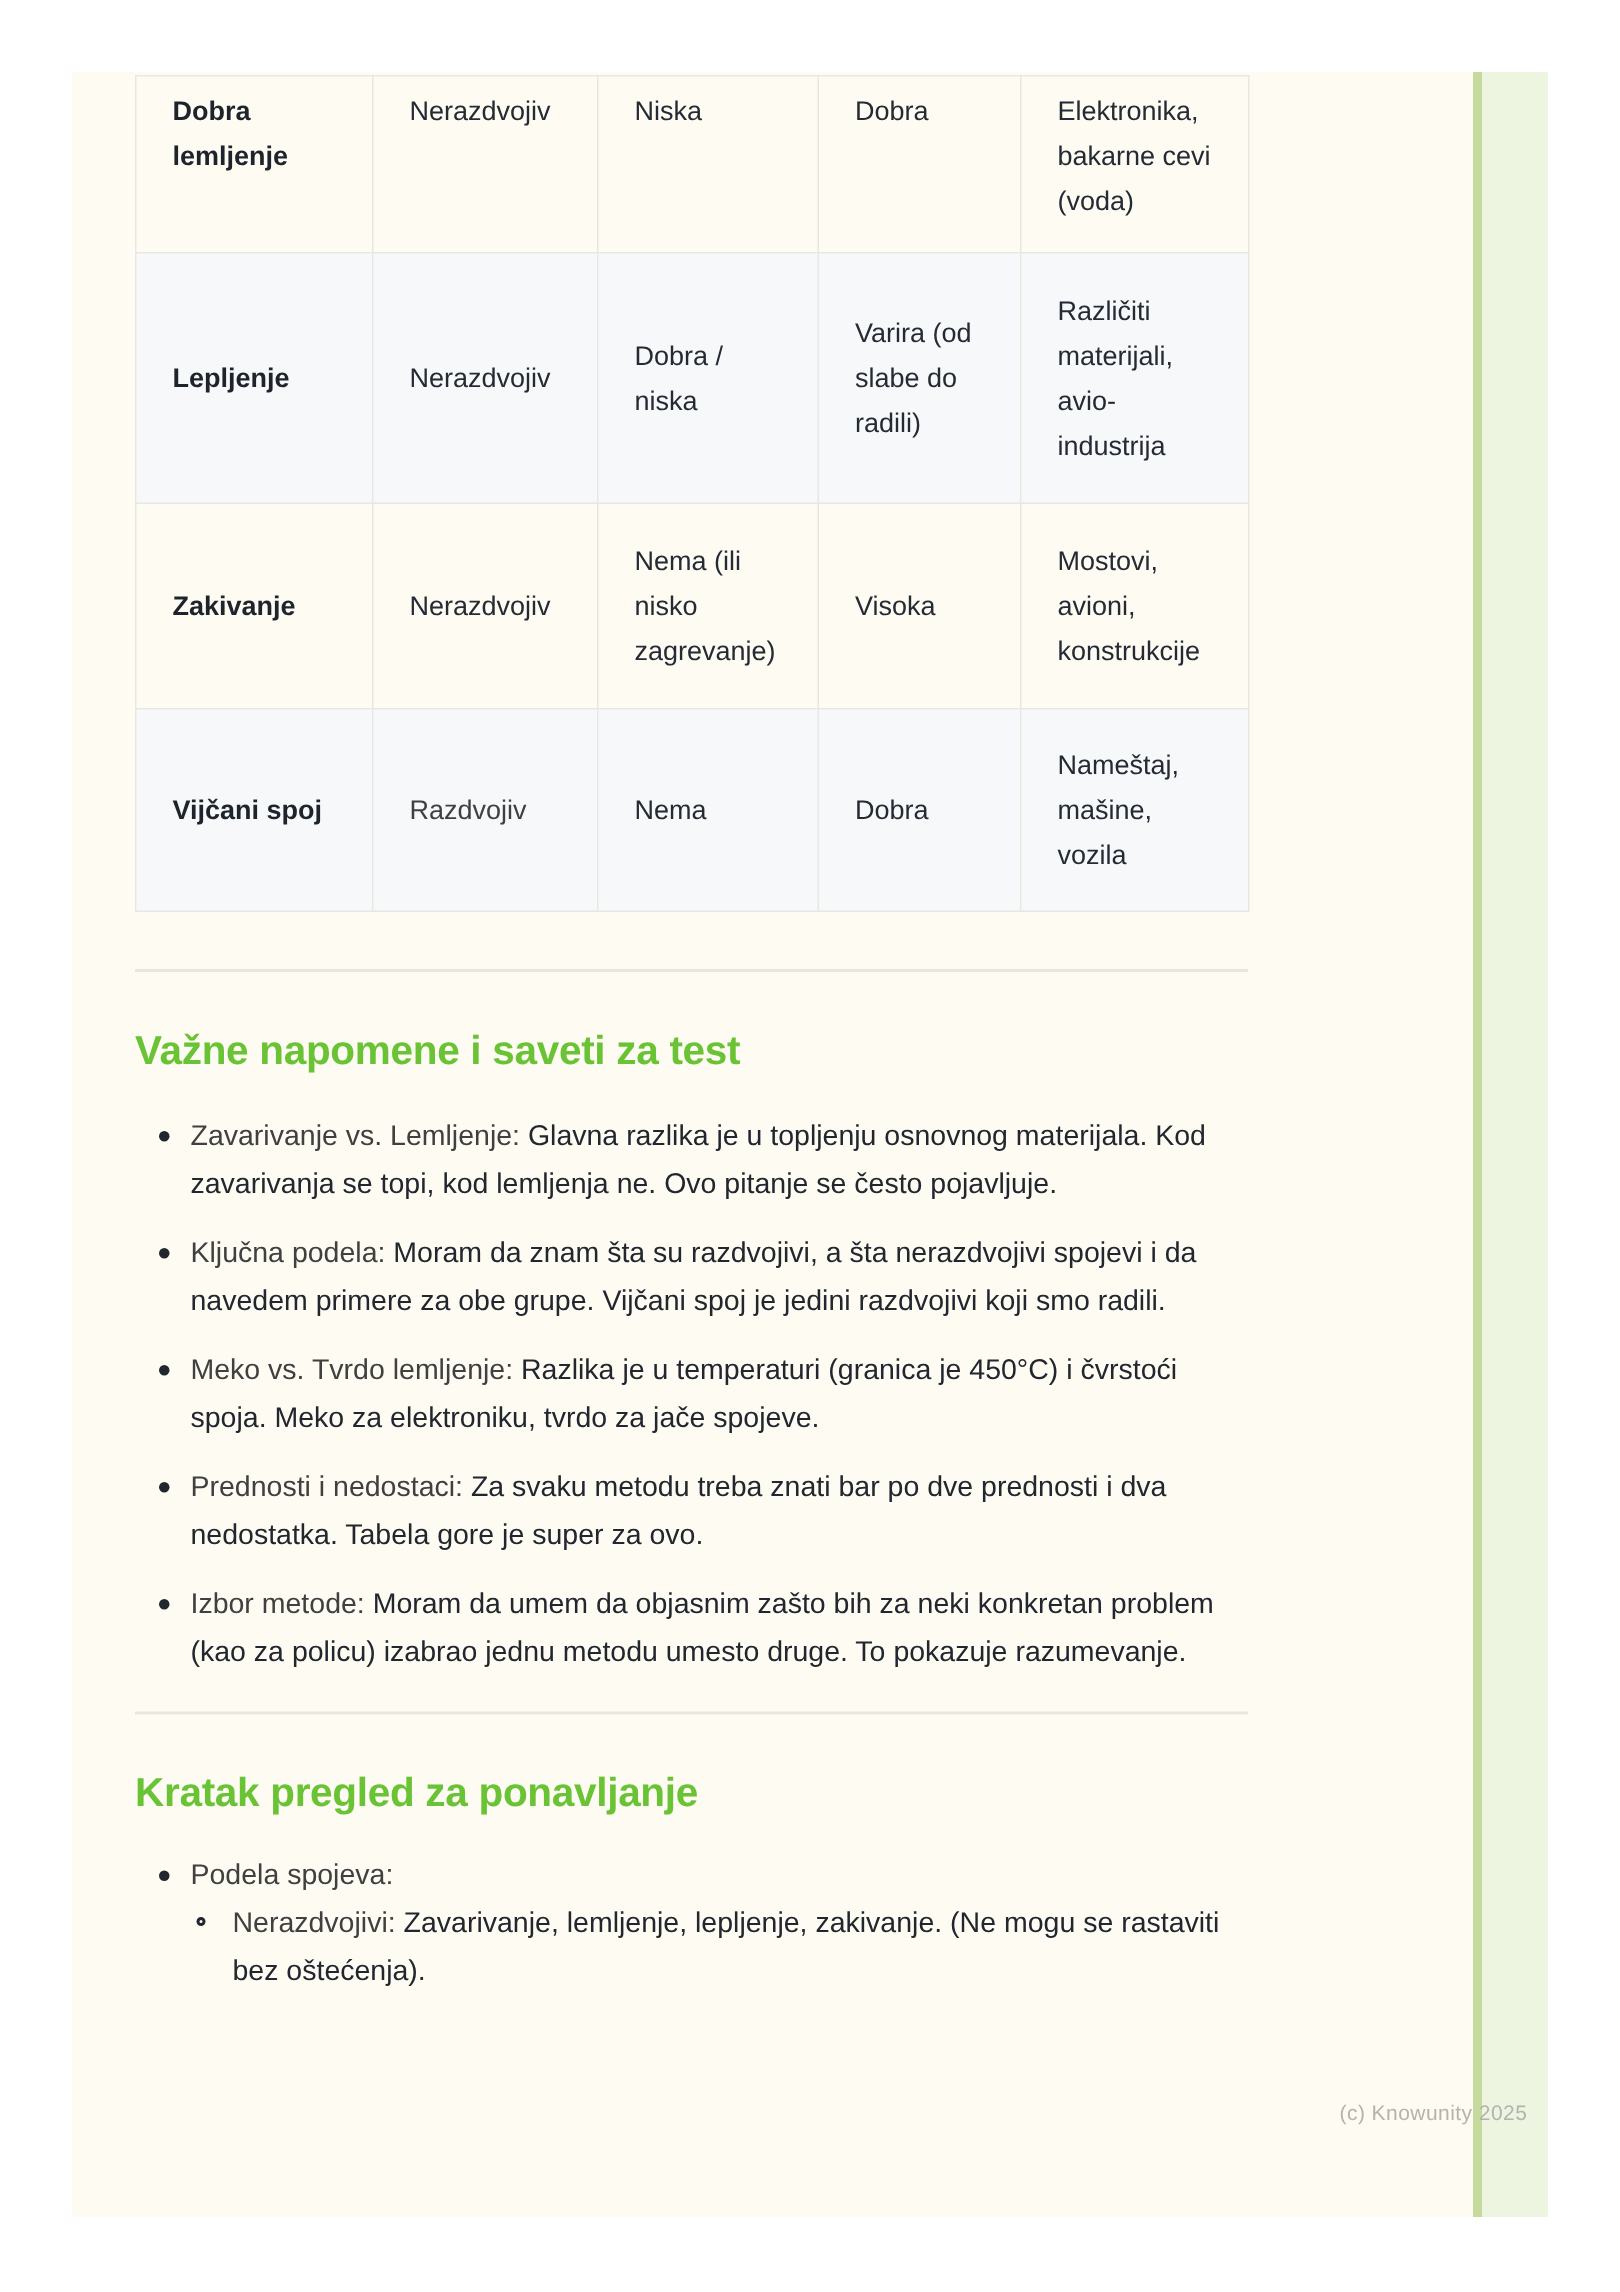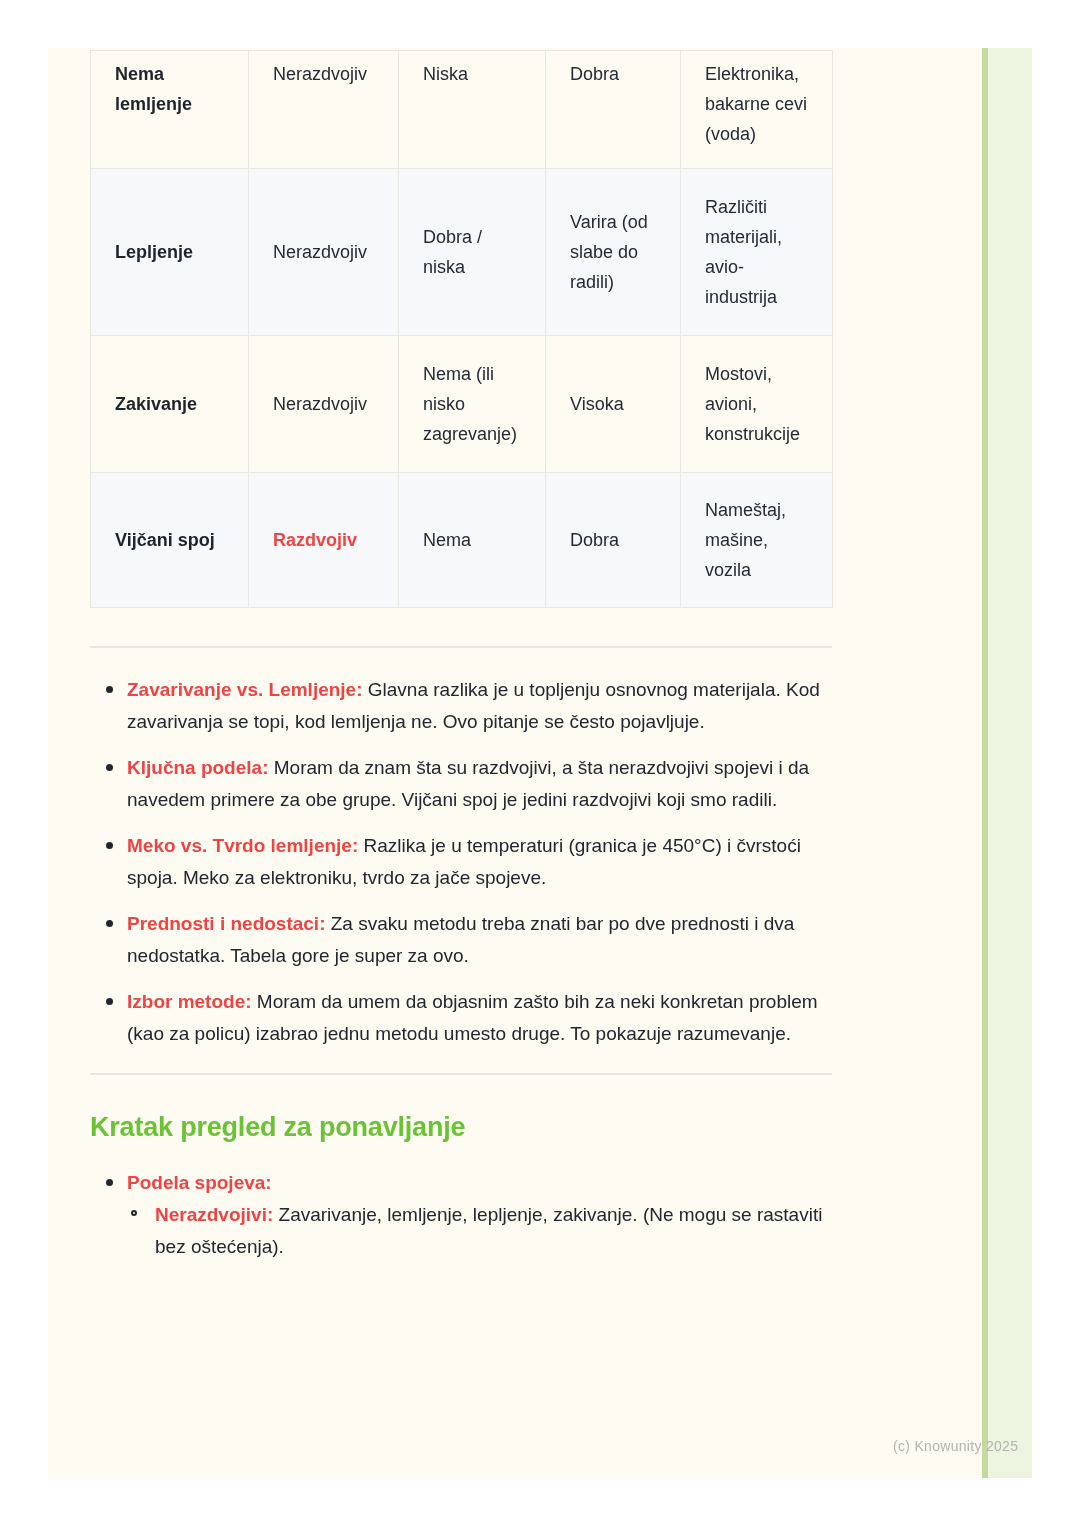--- a/index.html
+++ b/index.html
@@ -17,21 +17,21 @@
     width: 984px; height: 1430px;
     background: #fdfbf2;
   }
   .green-bar {
     position: absolute; top: 0; right: 0;
     width: 50px; height: 100%;
     background: #edf4e0;
     border-left: 6px solid #c6da9d;
   }
   .watermark {
-    position: absolute; left: 845px; top: 1390px;
+    position: absolute; left: 845px; top: 1352px;
     font-size: 14px; color: #b4b4ae;
     z-index: 2; white-space: nowrap; letter-spacing: 0.3px;
   }
   .content {
     position: absolute; left: 42px; top: 0;
     width: 742px;
   }
   table.joins {
     border-collapse: collapse; table-layout: fixed;
     width: 742px; margin-top: 2px;
@@ -49,21 +49,21 @@
     vertical-align: middle;
     overflow: hidden;
   }
   tr.row-alt td { background: #f7f8f9; }
   tr.row-first td { vertical-align: top; padding-top: 8px; }
   tr.row-first { height: 118px; }
   tr.row-2 { height: 167px; }
   tr.row-3 { height: 137px; }
   tr.row-4 { height: 135px; }
   td.method { font-weight: bold; color: #1e242c; }
-  .bold { font-weight: bold; color: #ef4444; }
+  .bold { font-weight: normal; color: #404040; }
   .divider {
     border: none; height: 0;
     border-top: 2px solid #e7e7e1;
     margin: 38px 0 0 0;
   }
   h2.section {
     color: #6ac335;
     font-size: 27px; font-weight: bold;
     line-height: 32px;
     margin: 36px 0 0 0;
@@ -112,21 +112,21 @@
     <table class="joins">
       <colgroup>
           <col class="c1">
           <col class="c2">
           <col class="c3">
           <col class="c4">
           <col class="c5">
         </colgroup>
       <tbody>
         <tr class="row-first">
-          <td class="method">Nema lemljenje</td>
+          <td class="method">Dobra lemljenje</td>
           <td>Nerazdvojiv</td>
           <td>Niska</td>
           <td>Dobra</td>
           <td>Elektronika, bakarne cevi (voda)</td>
         </tr>
         <tr class="row-2 row-alt">
           <td class="method">Lepljenje</td>
           <td>Nerazdvojiv</td>
           <td>Dobra / niska</td>
           <td>Varira (od slabe do radili)</td>
@@ -144,20 +144,21 @@
           <td class="bold">Razdvojiv</td>
           <td>Nema</td>
           <td>Dobra</td>
           <td>Nameštaj, mašine, vozila</td>
         </tr>
       </tbody>
     </table>
 
     <hr class="divider">
 
+    <h2 class="section">Važne napomene i saveti za test</h2>
 
     <ul class="notes">
       <li>
         <span class="dot"></span>
         <span class="bold">Zavarivanje vs. Lemljenje:</span>
         <span>Glavna razlika je u topljenju osnovnog materijala. Kod zavarivanja se topi, kod lemljenja ne. Ovo pitanje se često pojavljuje.</span>
       </li>
       <li>
         <span class="dot"></span>
         <span class="bold">Ključna podela:</span>

